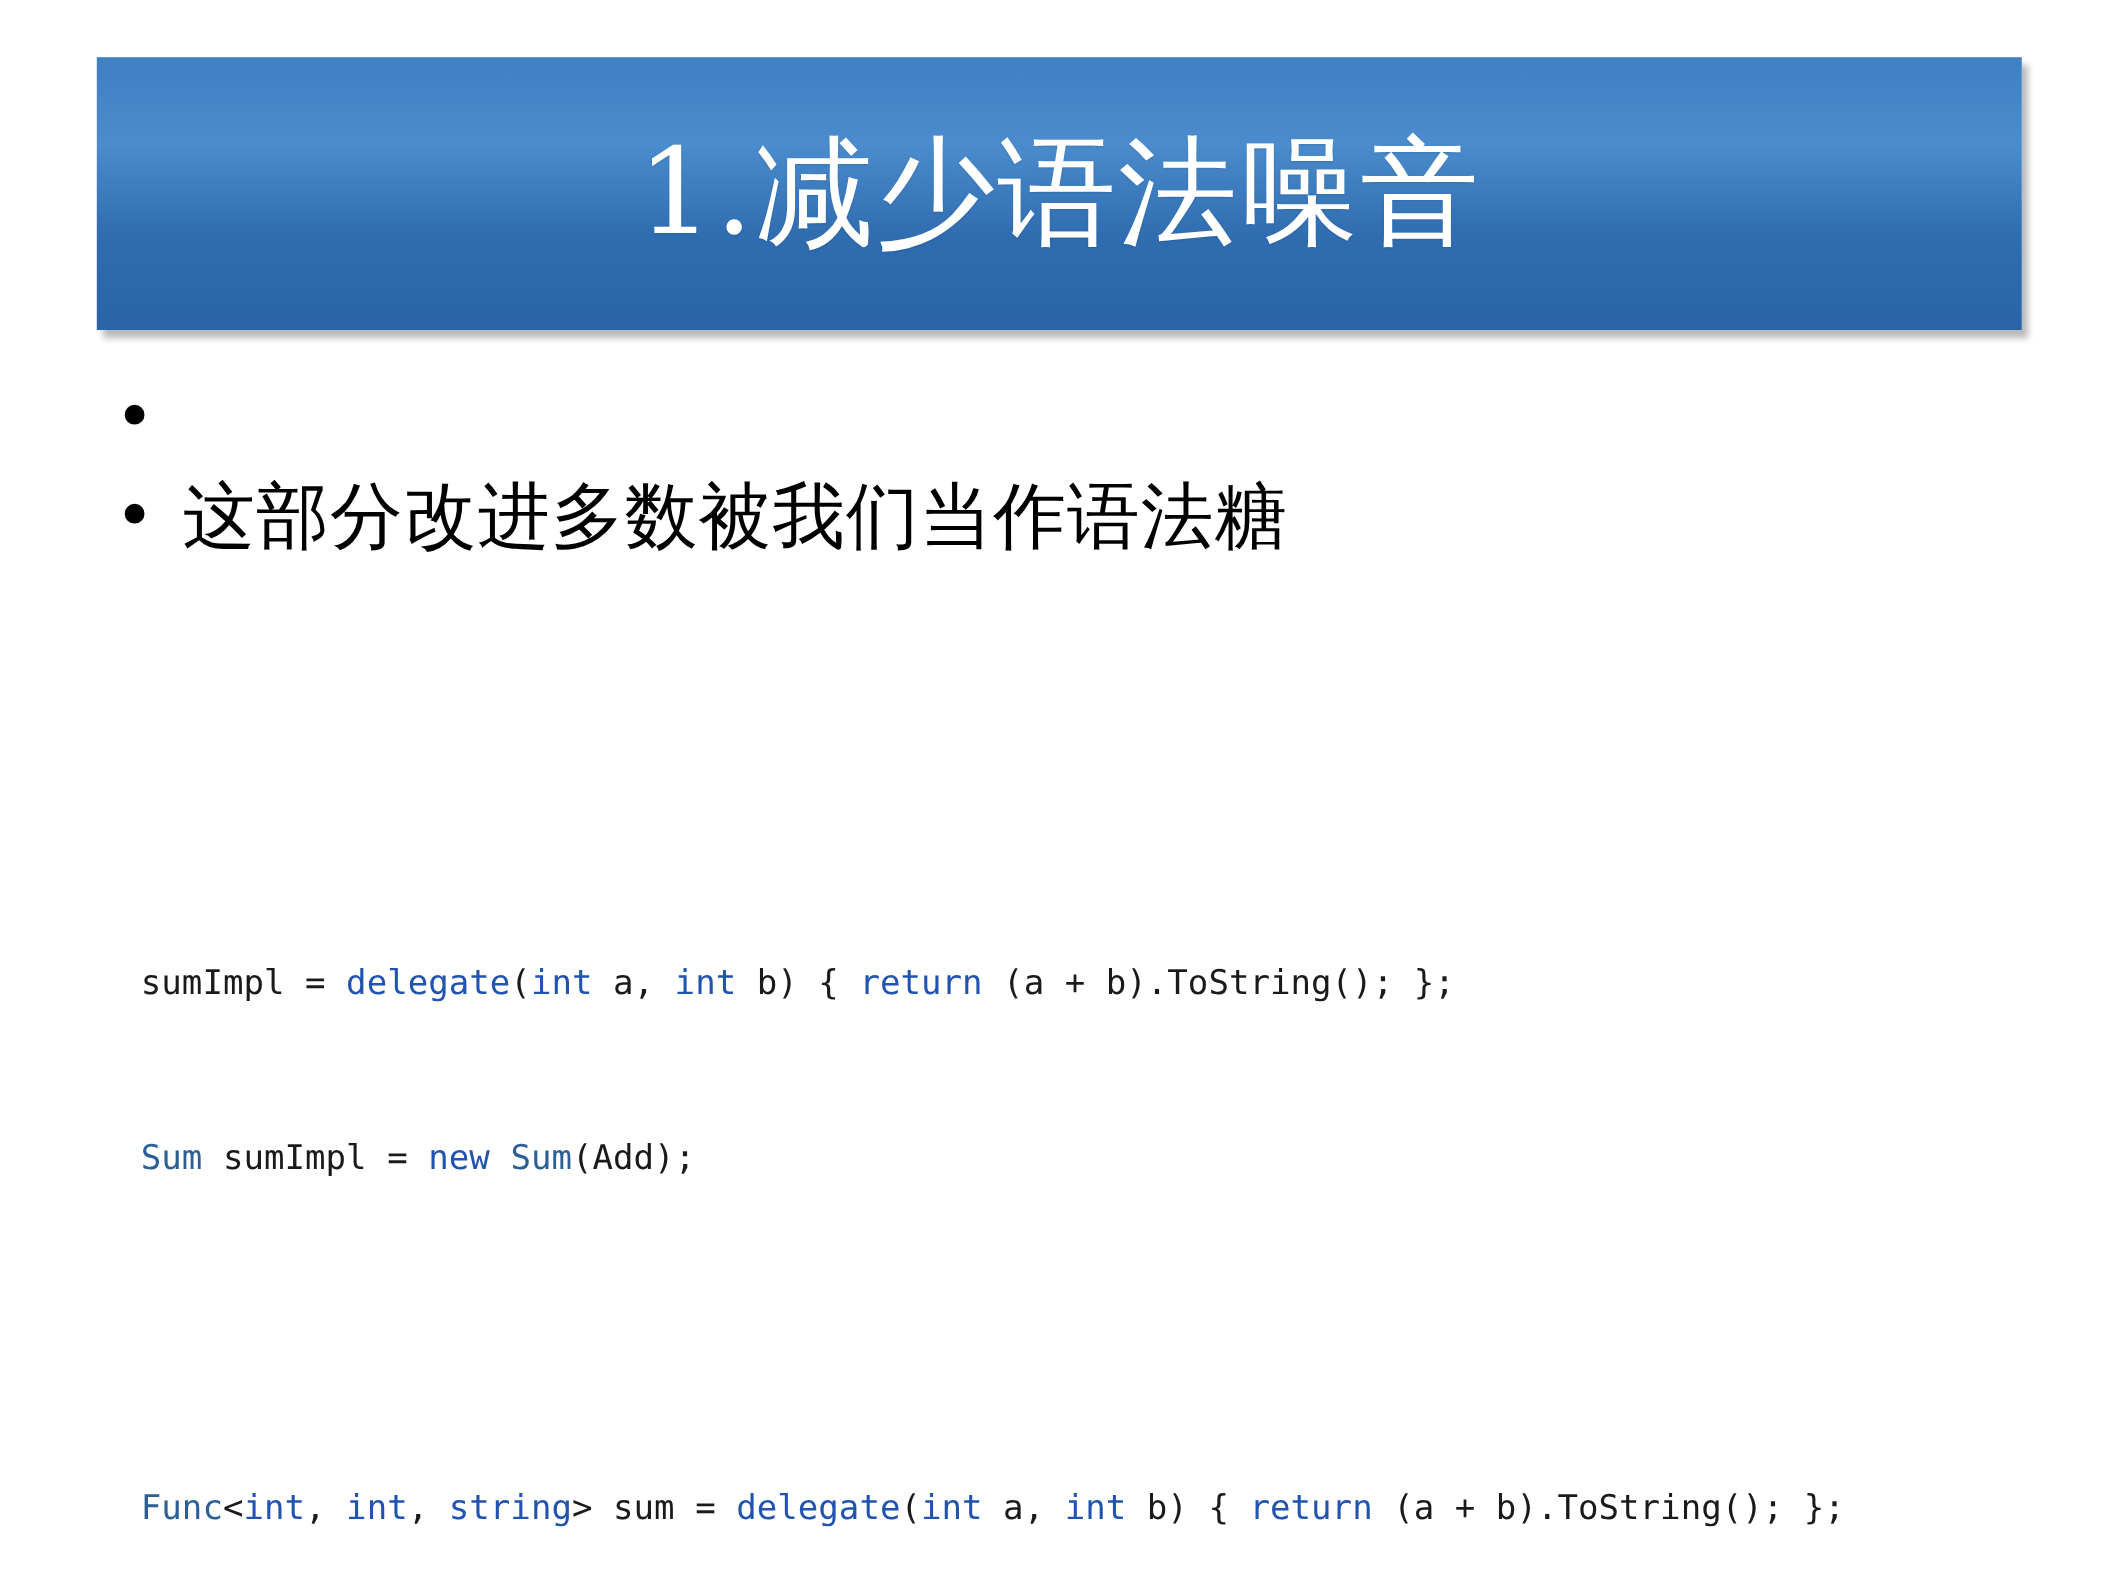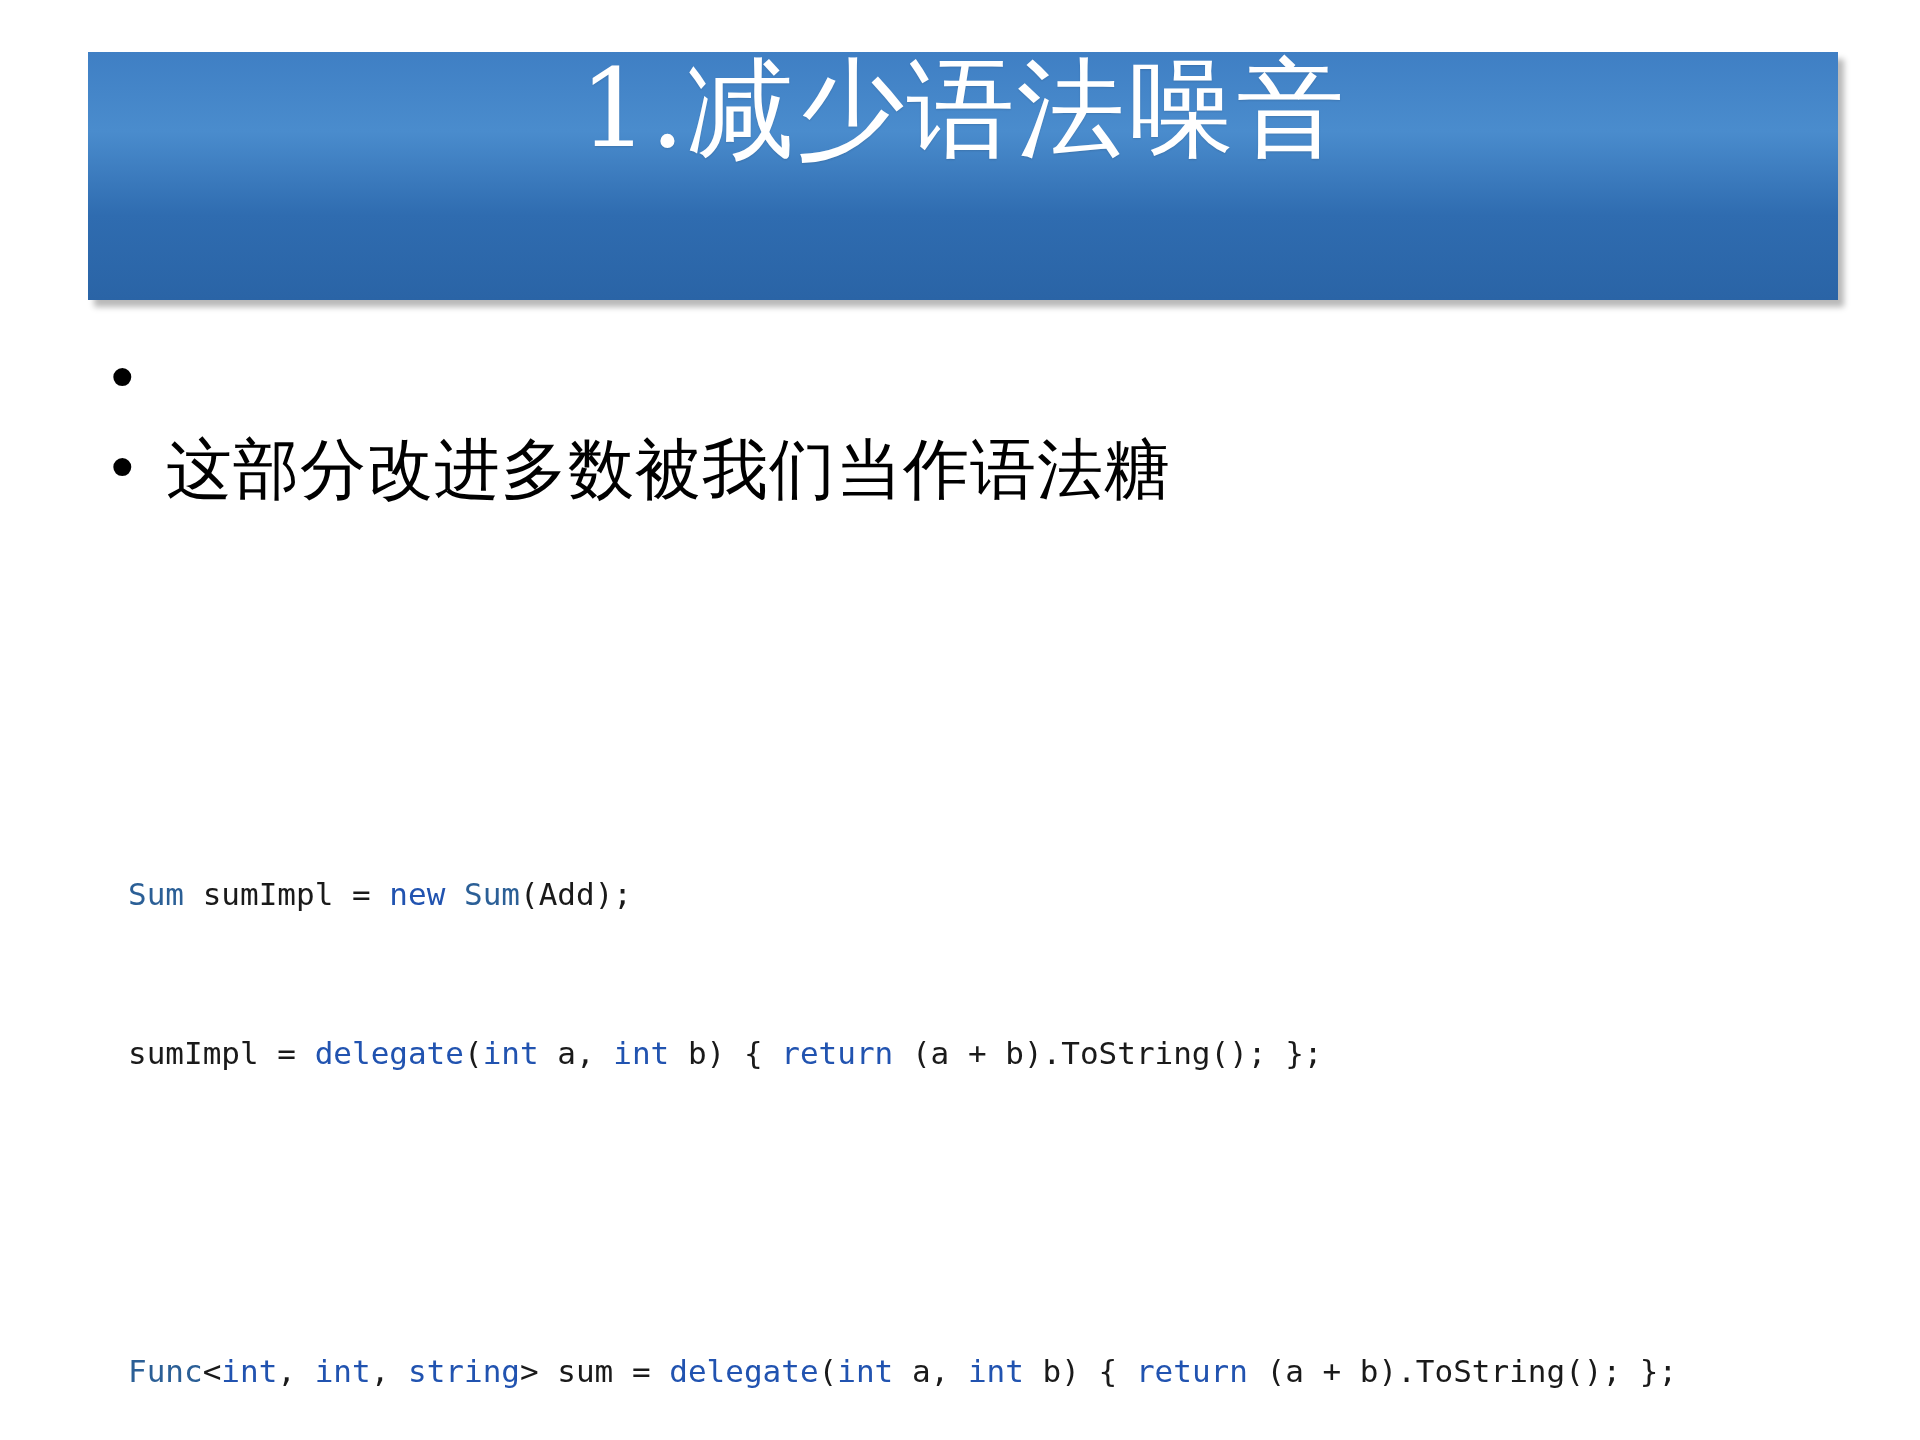--- a/index.html
+++ b/index.html
@@ -24,20 +24,21 @@
   
   .title-banner {
     position: absolute;
     left: 88px;
     top: 52px;
     width: 1750px;
     height: 248px;
     background: linear-gradient(to bottom, #3f7fc4 0%, #4a8ccd 32%, #2f6cb0 66%, #2a64a6 100%);
     box-shadow: 6px 7px 6px rgba(0,0,0,0.28);
     display: flex;
+    align-items: center;
     justify-content: center;
   }
   .title-text {
     color: #ffffff;
     font-family: "DejaVu Serif", serif;
     font-size: 108px;
     line-height: 1.05;
     letter-spacing: 2px;
     white-space: nowrap;
     text-shadow: 0 1px 2px rgba(0,0,0,0.12);
@@ -106,22 +107,22 @@
     <div class="bullet-row">
       <span class="bullet-dot">•</span>
     </div>
     <div class="bullet-row">
       <span class="bullet-dot">•</span>
       <span class="bullet-text">这部分改进多数被我们当作语法糖</span>
     </div>
   </div>
 
   <div class="code-block">
+    <div class="code-line"><span class="tok-plain">sumImpl = </span><span class="tok-kw">delegate</span><span class="tok-plain">(</span><span class="tok-kw">int</span><span class="tok-plain"> a, </span><span class="tok-kw">int</span><span class="tok-plain"> b) { </span><span class="tok-kw">return</span><span class="tok-plain"> (a + b).ToString(); };</span></div>
     <div class="code-line"><span class="tok-type">Sum</span><span class="tok-plain"> sumImpl = </span><span class="tok-kw">new</span><span class="tok-plain"> </span><span class="tok-type">Sum</span><span class="tok-plain">(Add);</span></div>
-    <div class="code-line"><span class="tok-plain">sumImpl = </span><span class="tok-kw">delegate</span><span class="tok-plain">(</span><span class="tok-kw">int</span><span class="tok-plain"> a, </span><span class="tok-kw">int</span><span class="tok-plain"> b) { </span><span class="tok-kw">return</span><span class="tok-plain"> (a + b).ToString(); };</span></div>
     <div class="code-line blank"></div>
     <div class="code-line"><span class="tok-type">Func</span><span class="tok-plain">&lt;</span><span class="tok-kw">int</span><span class="tok-plain">, </span><span class="tok-kw">int</span><span class="tok-plain">, </span><span class="tok-kw">string</span><span class="tok-plain">&gt; sum = </span><span class="tok-kw">delegate</span><span class="tok-plain">(</span><span class="tok-kw">int</span><span class="tok-plain"> a, </span><span class="tok-kw">int</span><span class="tok-plain"> b) { </span><span class="tok-kw">return</span><span class="tok-plain"> (a + b).ToString(); };</span></div>
     
     
     
     
     
   </div>
 
 </div>

